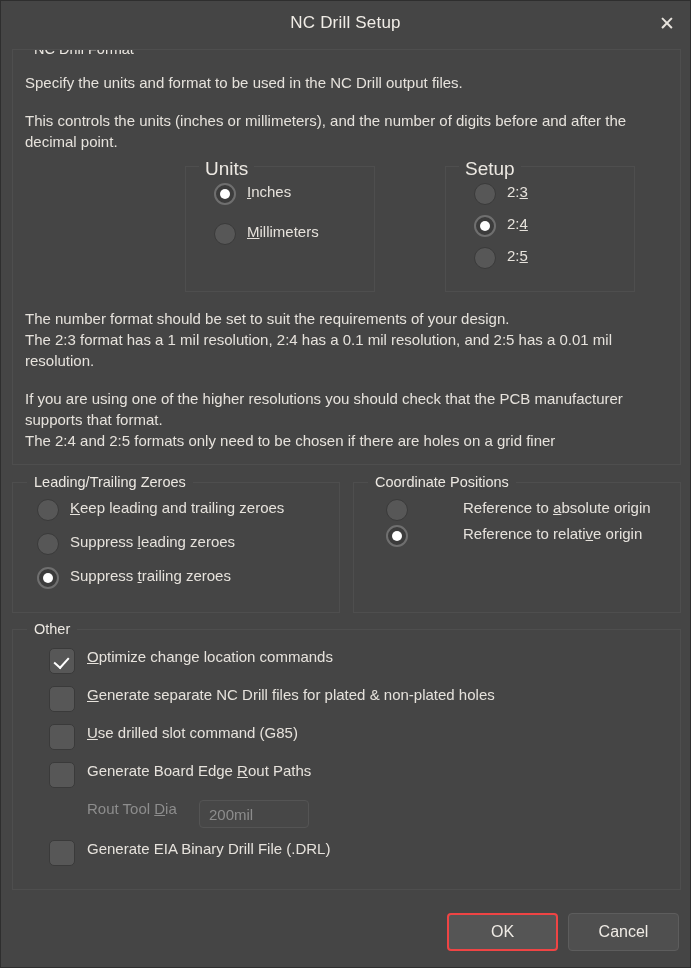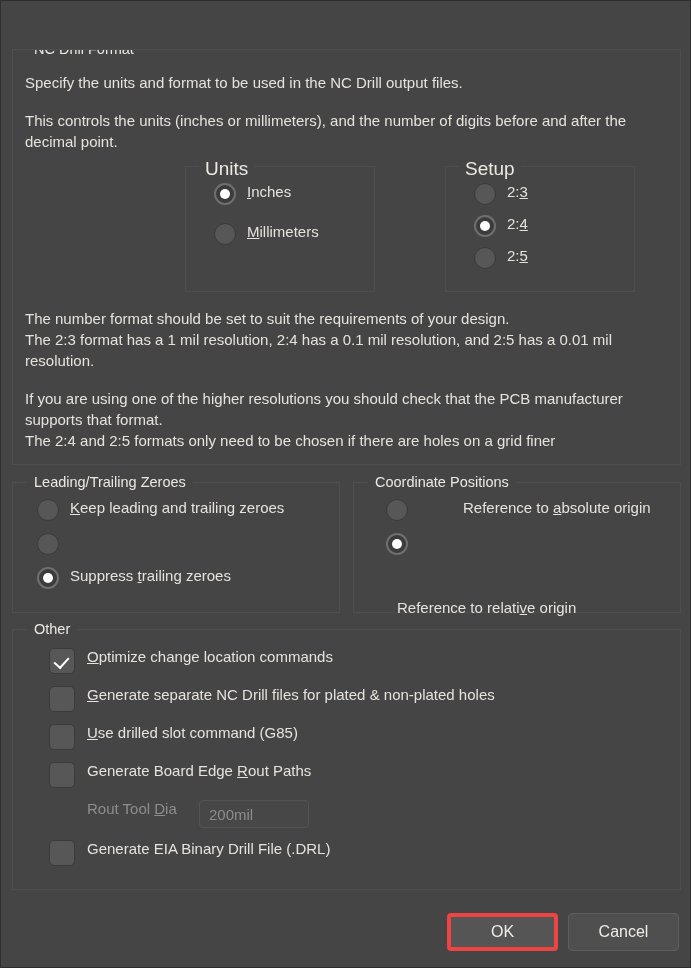--- a/index.html
+++ b/index.html
@@ -185,21 +185,21 @@
   
   .cols {
     display: flex;
     margin-top: 17px;
   }
   #zeroes-group { width: 328px; height: 131px; padding-top: 16px;}
   #coord-group  { width: 328px; height: 131px; margin-left: 13px; padding-top: 16px;}
   #zeroes-group .row { margin-left: 12px; }
   #zeroes-group .row + .row { margin-top: 12px; }
   #coord-group .row { margin-left: 20px; gap: 44px; }
-  #coord-group .row + .row { margin-top: 12px; flex-direction: column; }
+  #coord-group .row + .row { margin-top: 4px; }
 
   
   #other-group {
     margin-top: 16px;
     width: 669px;
     height: 261px;
     padding-top: 18px;
   }
   #other-group .row { margin-left: 24px; }
   #other-group .row + .row { margin-top: 12px; }
@@ -244,34 +244,38 @@
     min-width: 111px;
     background: #4f4f4f;
     border: 1px solid #5d5d5d;
     border-radius: 4px;
     color: #efebe5;
     font-family: "Liberation Sans", sans-serif;
     font-size: 16px;
     cursor: pointer;
   }
   .btn.primary {
-    border: 4px solid #ef4444;
+    border: 2px solid #ef4444;
     background: #555555;
   }
   .btn + .btn { margin-left: 10px; }
 
   .clip {
     overflow: hidden;
   }
 </style>
 </head>
 <body>
 
 <div class="dialog">
 
+  <div class="titlebar">
+    <div class="titlebar-text">NC Drill Setup</div>
+    <div class="close-btn">✕</div>
+  </div>
 
   <div class="content">
 
     <div class="group clip" id="ncformat-group" style="height:416px;">
       <div class="legend">NC Drill Format</div>
 
       <p class="para" style="margin-top:8px;">Specify the units and format to be used in the NC Drill output files.</p>
       <p class="para">This controls the units (inches or millimeters), and the number of digits before and after the decimal point.</p>
 
       <div class="inner-groups">
@@ -322,20 +326,21 @@
       <div class="group" id="zeroes-group">
         <div class="legend">Leading/Trailing Zeroes</div>
 
         <div class="row">
           <span class="radio"></span>
           <span class="rlabel"><span></span><span class="acc">K</span><span>eep leading and trailing zeroes</span></span>
         </div>
 
         <div class="row">
           <span class="radio"></span>
+          <span class="rlabel"><span>Suppress </span><span class="acc">l</span><span>eading zeroes</span></span>
         </div>
 
         <div class="row">
           <span class="radio sel"></span>
           <span class="rlabel"><span>Suppress </span><span class="acc">t</span><span>railing zeroes</span></span>
         </div>
       </div>
 
       <div class="group" id="coord-group">
         <div class="legend">Coordinate Positions</div>

